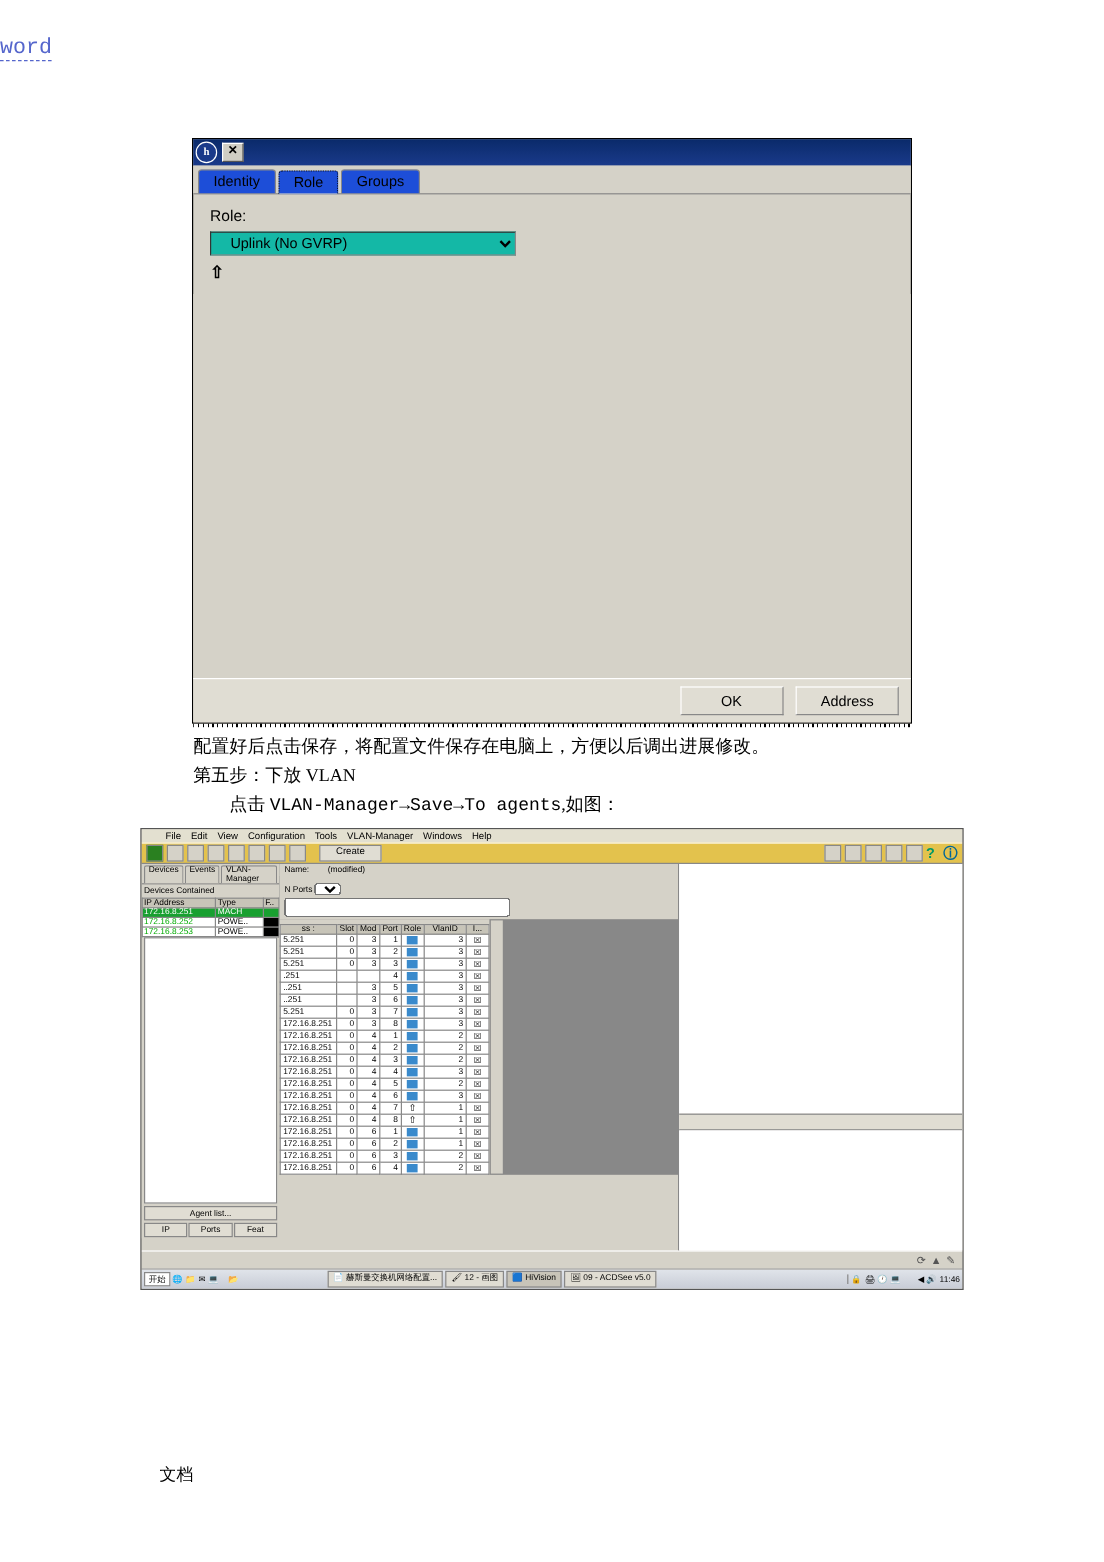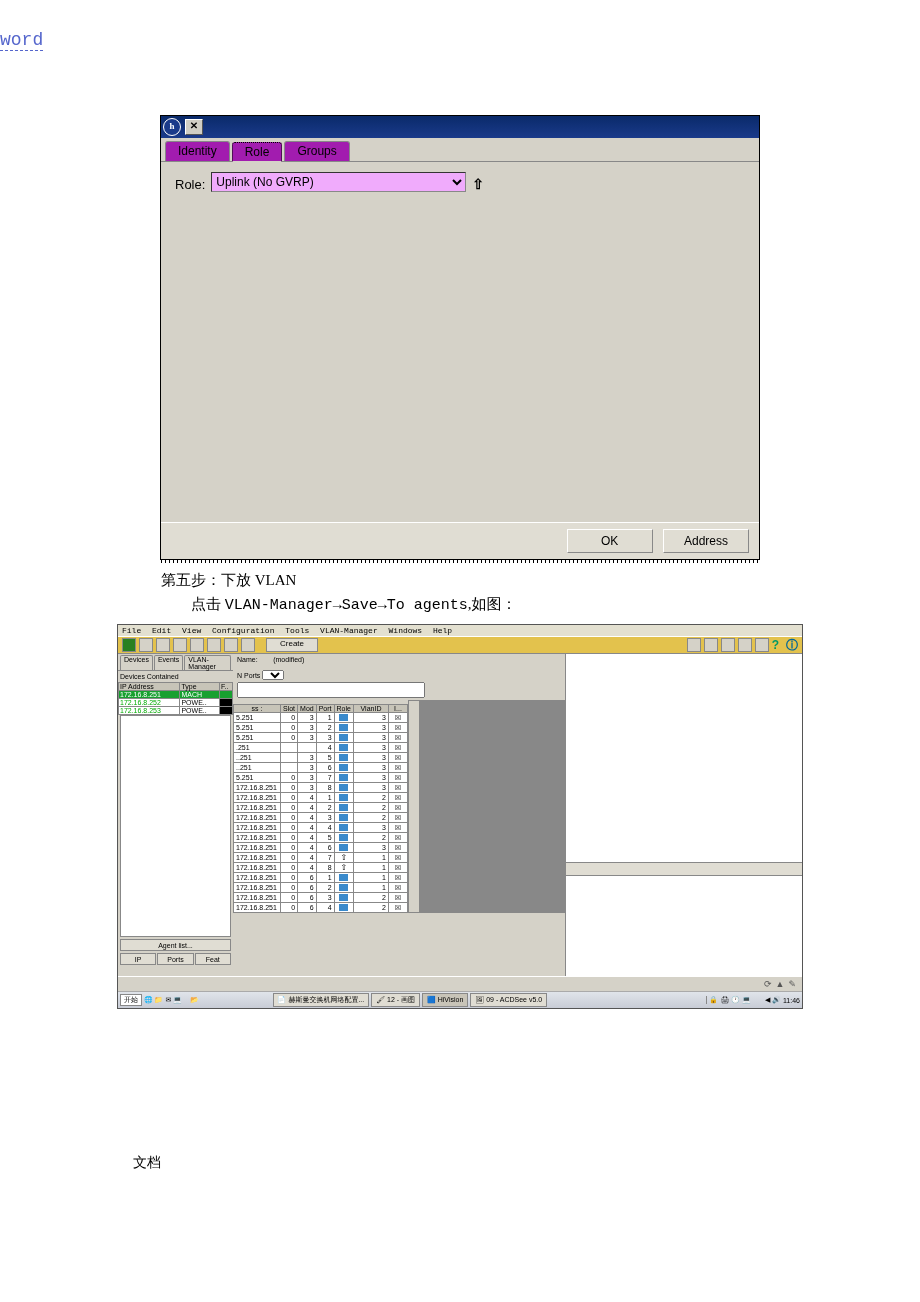--- a/index.html
+++ b/index.html
@@ -72,48 +72,50 @@
     color: #000;
   }
   .tab-row {
     display: flex;
     background: #d5d2c8;
     padding: 3px 4px 0 4px;
     border-bottom: 1px solid #888;
     gap: 2px;
   }
   .tab {
-    background: #a21caf;
+    background: #1d4ed8;
     border: 1px solid #888;
     border-bottom: none;
     padding: 2px 12px;
     font-size: 12px;
     color: #000;
     border-top-left-radius: 3px;
     border-top-right-radius: 3px;
   }
   .tab.active {
     border: 1px dotted #000;
     border-bottom: 1px solid #d5d2c8;
     position: relative;
     top: 1px;
   }
   .role-row {
     padding: 10px 14px;
     display: flex;
-    align-items: flex-end;
+    align-items: flex-start;
     gap: 6px;
     font-size: 13px;
+    flex-direction: column;
   }
   .role-row select {
     width: 255px;
     font-size: 12px;
-    background: #f0abfc;
+    background: #14b8a6;
     border: 1px inset #888;
     height: 20px;
+    padding-left: 12px;
   }
   .up-arrow {
     font-size: 14px;
     font-weight: bold;
   }
   .gray-area {
     height: 320px;
     background: #d5d2c8;
   }
   .button-row {
@@ -179,24 +181,23 @@
     background: #d0cec4;
     border: 1px solid #333;
     display: inline-block;
     font-size: 7px;
     text-align: center;
     line-height: 8px;
     color: #000;
   }
   .s2-menubar {
     background: #e3e0d0;
-    padding: 1px 4px;
+    padding: 1px 20px;
     font-size: 8px;
     color: #000;
-    font-family: Liberation Mono, monospace;
   }
   .s2-menubar span { margin-right: 6px; }
   .s2-toolbar {
     background: #e3c24d;
     height: 16px;
     display: flex;
     align-items: center;
     padding: 0 4px;
     gap: 3px;
     border-top: 1px solid #fff;
@@ -425,20 +426,21 @@
     </div>
     <div class="gray-area"></div>
     <div class="button-row">
       <button>OK</button>
       <button>Address</button>
     </div>
   </div>
   <div class="barcode-row"></div>
 
   <div class="chinese">
+    <div>配置好后点击保存，将配置文件保存在电脑上，方便以后调出进展修改。</div>
     <div>第五步：下放 VLAN</div>
     <div style="padding-left:2em;">
       <span>点击 </span><span class="mono">VLAN-Manager→Save→To agents</span><span>,如图：</span>
     </div>
   </div>
 
   <div class="shot2">
 
 
     <div class="s2-menubar">

